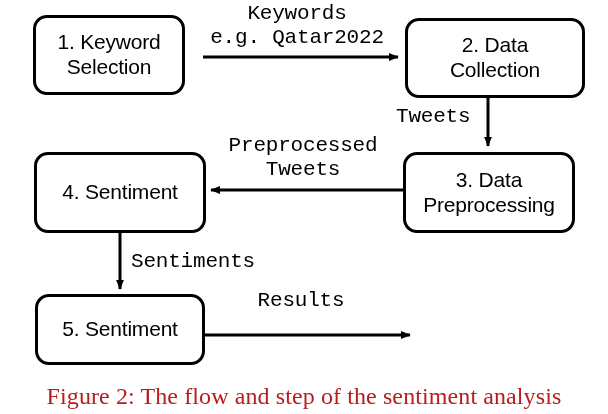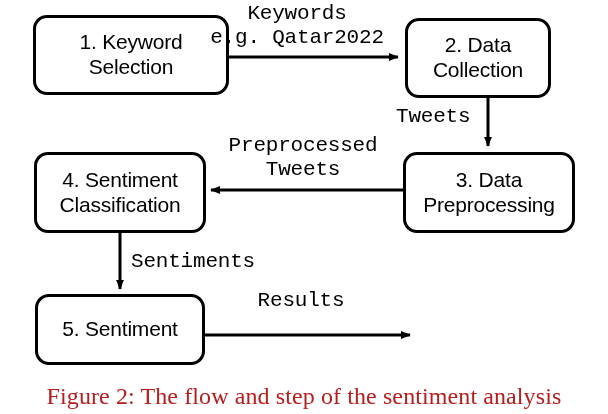--- a/index.html
+++ b/index.html
@@ -107,38 +107,37 @@
 
     <g>
       <path d="M 120 233 L 120 289" stroke="#000000" stroke-width="3" fill="none" marker-end="url(#arrowhead)"></path>
     </g>
 
     <g>
       <path d="M 204 335 L 410 335" stroke="#000000" stroke-width="3" fill="none" marker-end="url(#arrowhead)"></path>
     </g>
   </svg>
 
-  <div class="node-box" id="node-1" style="left:33px; top:15px; width:196px; height:80px;">
+  <div class="node-box" id="node-1" style="left:33px; top:15px; width:152px; height:80px;">
     <span class="node-line">1. Keyword</span>
     <span class="node-line">Selection</span>
   </div>
 
-  <div class="node-box" id="node-2" style="left:405px; top:18px; width:146px; height:80px;">
+  <div class="node-box" id="node-2" style="left:405px; top:18px; width:180px; height:80px;">
     <span class="node-line">2. Data</span>
     <span class="node-line">Collection</span>
   </div>
 
   <div class="node-box" id="node-3" style="left:403px; top:152px; width:172px; height:81px;align-items:center;">
     <span class="node-line">3. Data</span>
     <span class="node-line">Preprocessing</span>
   </div>
 
   <div class="node-box" id="node-4" style="left:34px; top:152px; width:172px; height:81px;">
     <span class="node-line">4. Sentiment</span>
-    <span class="node-line">Classification</span>
   </div>
 
   <div class="node-box" id="node-5" style="left:35px; top:294px; width:170px; height:71px;">
     <span class="node-line">5. Sentiment</span>
   </div>
 
   <div class="edge-label" id="label-keywords" style="left:207px; top:2px; width:180px;">
     <span class="lbl-line">Keywords</span>
     <span class="lbl-line">e.g. Qatar2022</span>
   </div>

